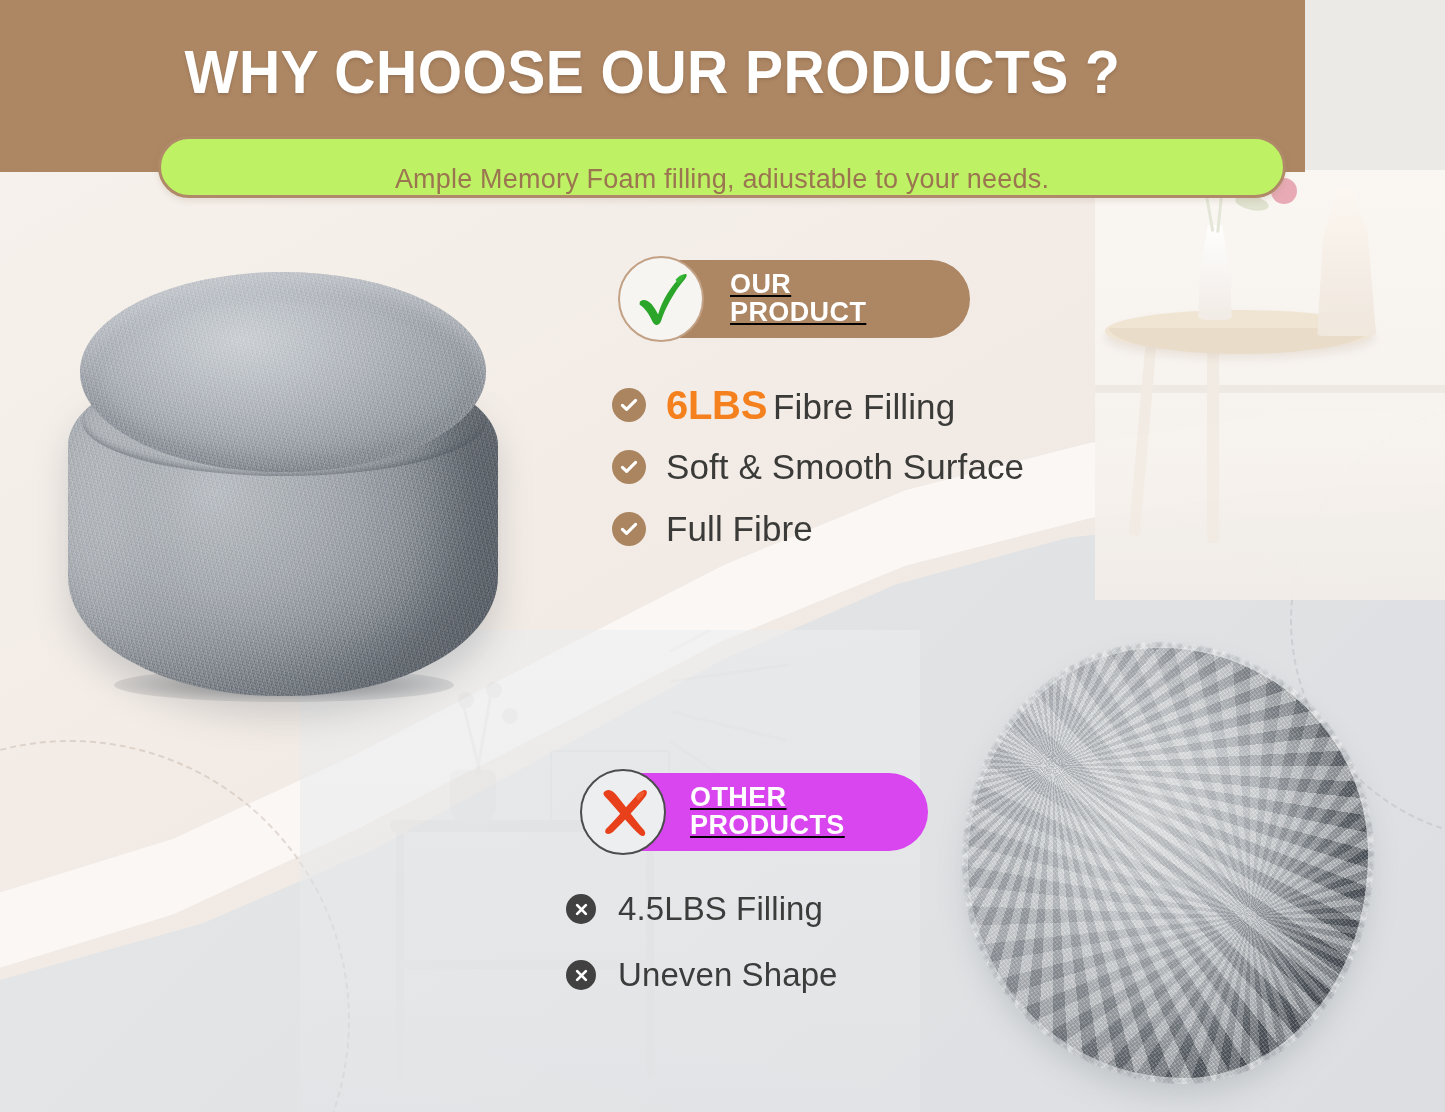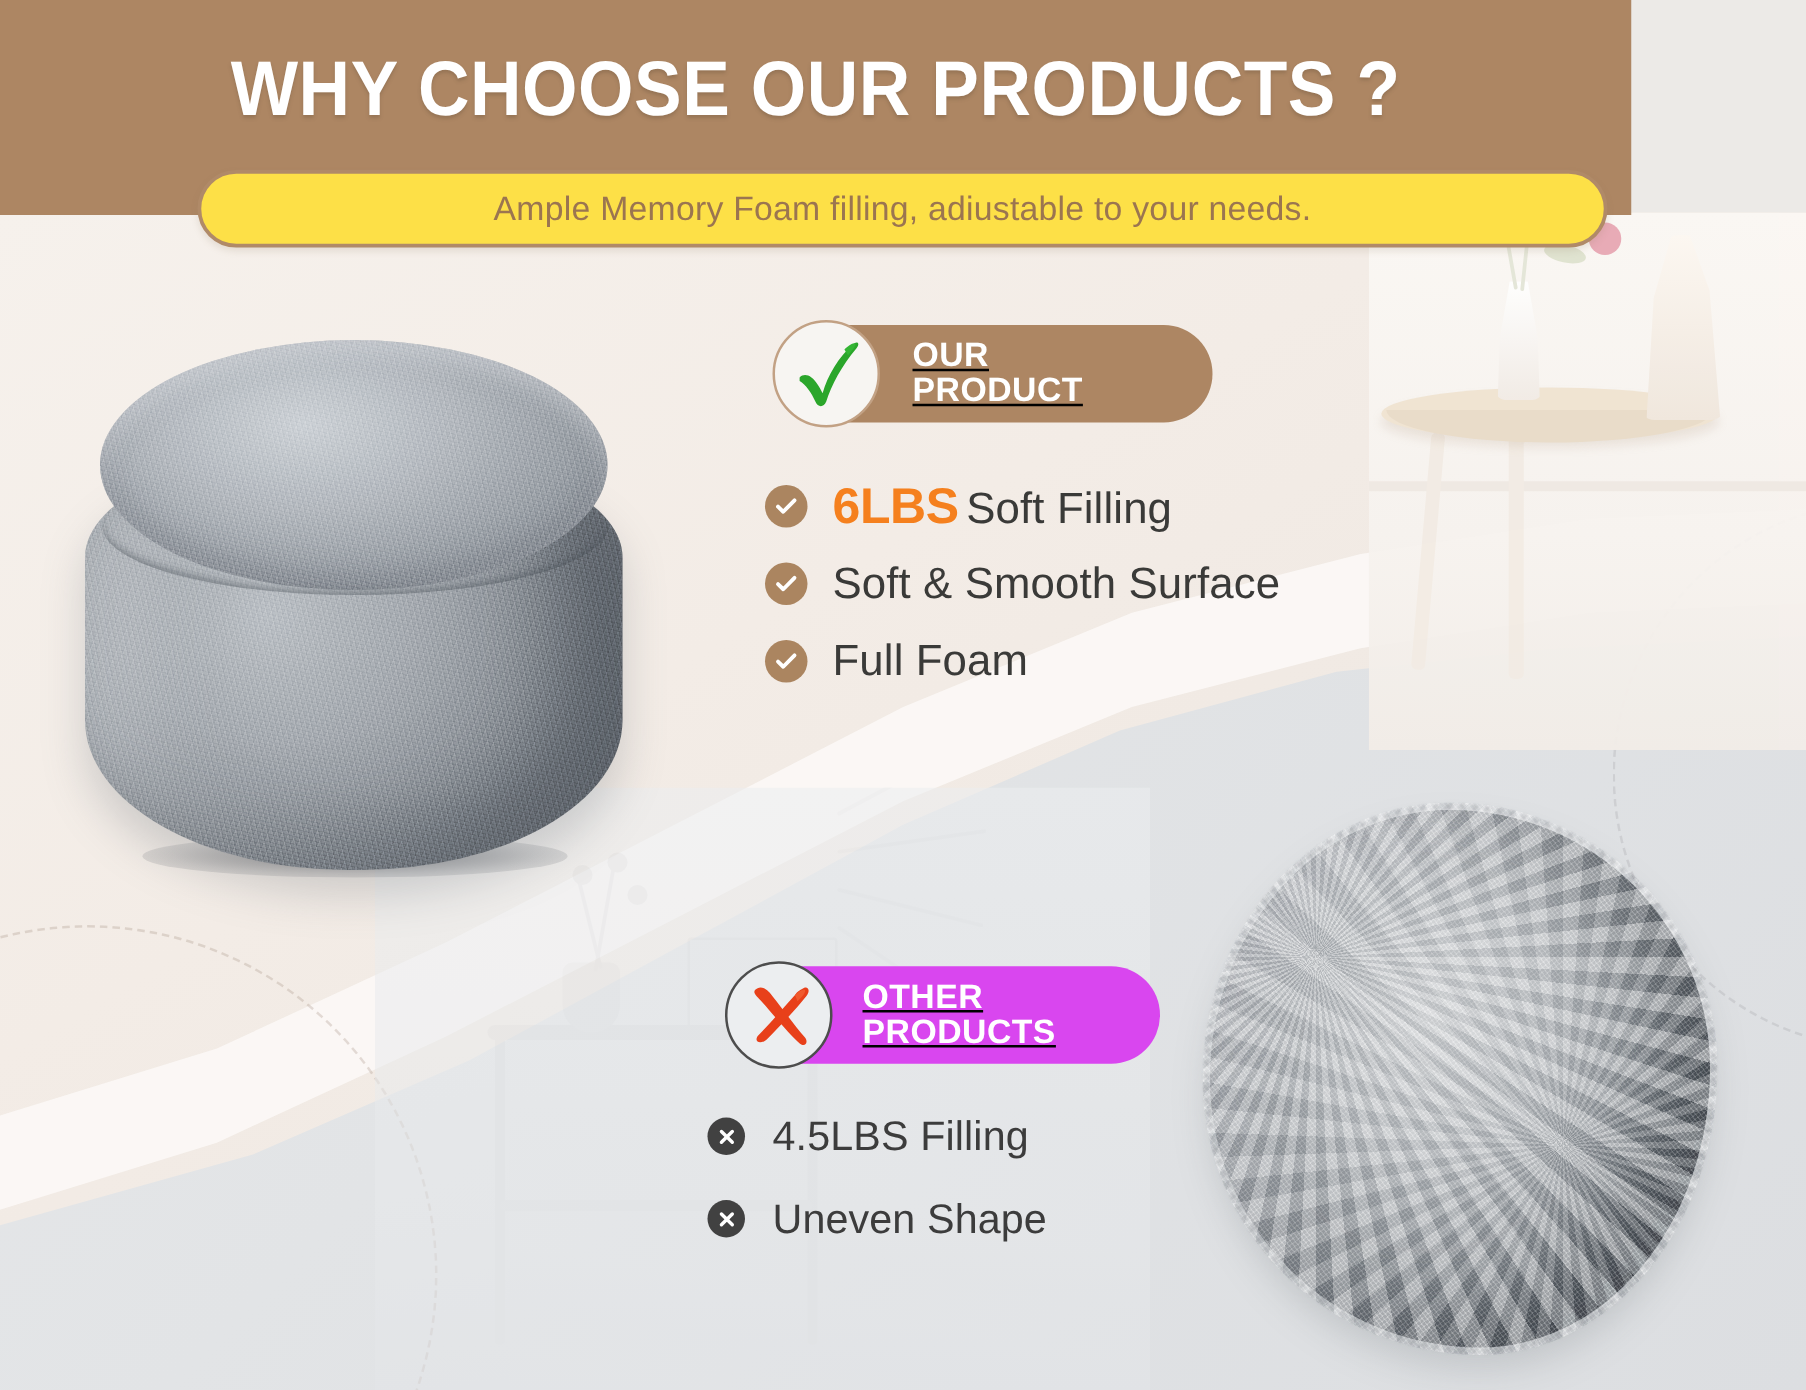--- a/index.html
+++ b/index.html
@@ -228,24 +228,24 @@
     font-weight:700;
     letter-spacing:.5px;
     font-family:"Liberation Sans", sans-serif;
     transform:scaleX(.92);
     text-shadow:0 2px 3px rgba(110,85,62,.35);
     white-space:nowrap;
   }
   .subtitle-pill{
     position:absolute; left:158px; top:136px;
     width:1128px; height:62px;
-    background:#fde047;
+    background:#bef264;
     border:3px solid #b08a68;
     border-radius:34px;
-    display:flex; align-items:center; justify-content:center;
+    display:flex; align-items:flex-end; justify-content:center;
     box-shadow:0 3px 6px rgba(150,125,100,.18);
   }
   .subtitle-text{
     color:#9b7550;
     font-size:27px;
     font-weight:400;
     letter-spacing:.2px;
     white-space:nowrap;
   }
 
@@ -420,39 +420,39 @@
   </div>
 
   <div class="feature-list list-good">
 
     <div class="feature-item">
       <span class="bullet bullet-check">
         <svg width="20" height="20" viewBox="0 0 20 20" aria-hidden="true">
           <path d="M3.4 10.3 L7.6 14.4 L16.6 5.3" fill="none" stroke="#ffffff" stroke-width="3.1" stroke-linecap="round" stroke-linejoin="round"></path>
         </svg>
       </span>
-      <span class="feature-text"><span class="hl-orange">6LBS</span><span>Soft Filling</span></span>
+      <span class="feature-text"><span class="hl-orange">6LBS</span><span>Fibre Filling</span></span>
     </div>
 
     <div class="feature-item">
       <span class="bullet bullet-check">
         <svg width="20" height="20" viewBox="0 0 20 20" aria-hidden="true">
           <path d="M3.4 10.3 L7.6 14.4 L16.6 5.3" fill="none" stroke="#ffffff" stroke-width="3.1" stroke-linecap="round" stroke-linejoin="round"></path>
         </svg>
       </span>
       <span class="feature-text">Soft &amp; Smooth Surface</span>
     </div>
 
     <div class="feature-item">
       <span class="bullet bullet-check">
         <svg width="20" height="20" viewBox="0 0 20 20" aria-hidden="true">
           <path d="M3.4 10.3 L7.6 14.4 L16.6 5.3" fill="none" stroke="#ffffff" stroke-width="3.1" stroke-linecap="round" stroke-linejoin="round"></path>
         </svg>
       </span>
-      <span class="feature-text">Full Foam</span>
+      <span class="feature-text">Full Fibre</span>
     </div>
 
   </div>
 
   <div class="badge badge-bad">
     <div class="badge-icon">
       <svg class="x-brush" viewBox="0 0 64 64" aria-hidden="true">
         <path d="M13 12 C17 8, 22 10, 27 17 C35 27, 45 41, 53 50 C56 54, 53 58, 49 55 C40 47, 28 32, 19 22 C15 17, 11 15, 13 12 Z" fill="#E8401A"></path>
         <path d="M51 11 C55 8, 58 12, 54 17 C46 27, 33 41, 23 51 C18 56, 12 54, 15 49 C23 41, 36 26, 45 16 C47 13, 49 12, 51 11 Z" fill="#E8401A"></path>
         <path d="M45 16 C48 13, 51 11, 53 12 C54 14, 50 18, 47 21 Z" fill="#F05A2E"></path>

